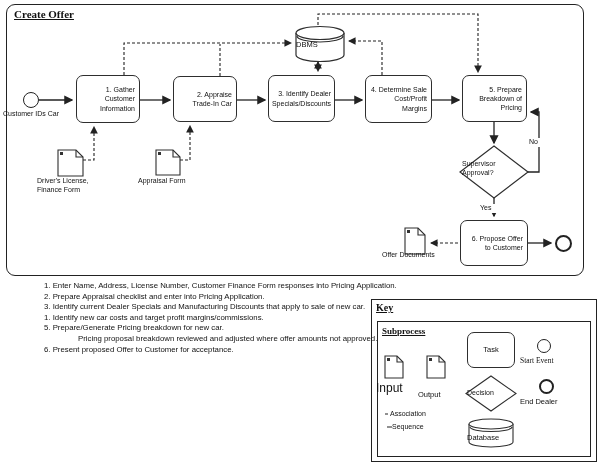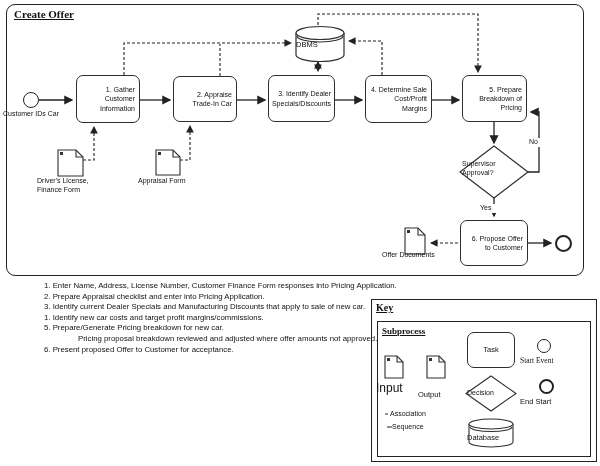--- a/index.html
+++ b/index.html
@@ -145,19 +145,19 @@
 
 <div class="lbl" style="left:376px; top:381px; width:36px; font-size:12px;">Input</div>
 <div class="lbl" style="left:418px; top:381px; width:36px; font-size:7.5px;margin-top:9px;">Output</div>
 
 <div class="task" style="left:467px; top:332px; width:48px; height:36px; font-size:7.5px;">Task</div>
 
 <div class="circle" style="left:537px; top:339px; width:14px; height:14px;"></div>
 <div class="lbl" style="left:520px; top:356px; width:48px; font-size:7.5px;font-family:Liberation Serif, serif;">Start Event</div>
 
 <div class="circle thick" style="left:539px; top:379px; width:15px; height:15px;"></div>
-<div class="lbl" style="left:520px; top:397px; width:48px; font-size:7.5px;">End Start</div>
+<div class="lbl" style="left:520px; top:397px; width:48px; font-size:7.5px;">End Dealer</div>
 
 <div class="lbl" style="left:467px; top:389px; width:48px;">Decision</div>
 <div class="lbl" style="left:467px; top:433px; width:48px; font-size:7.5px;">Database</div>
 
 <div class="lbl onwire" style="left:390px; top:410px; width:52px;">Association</div>
 <div class="lbl onwire" style="left:392px; top:423px; width:48px;">Sequence</div>
 
 </body></html>

